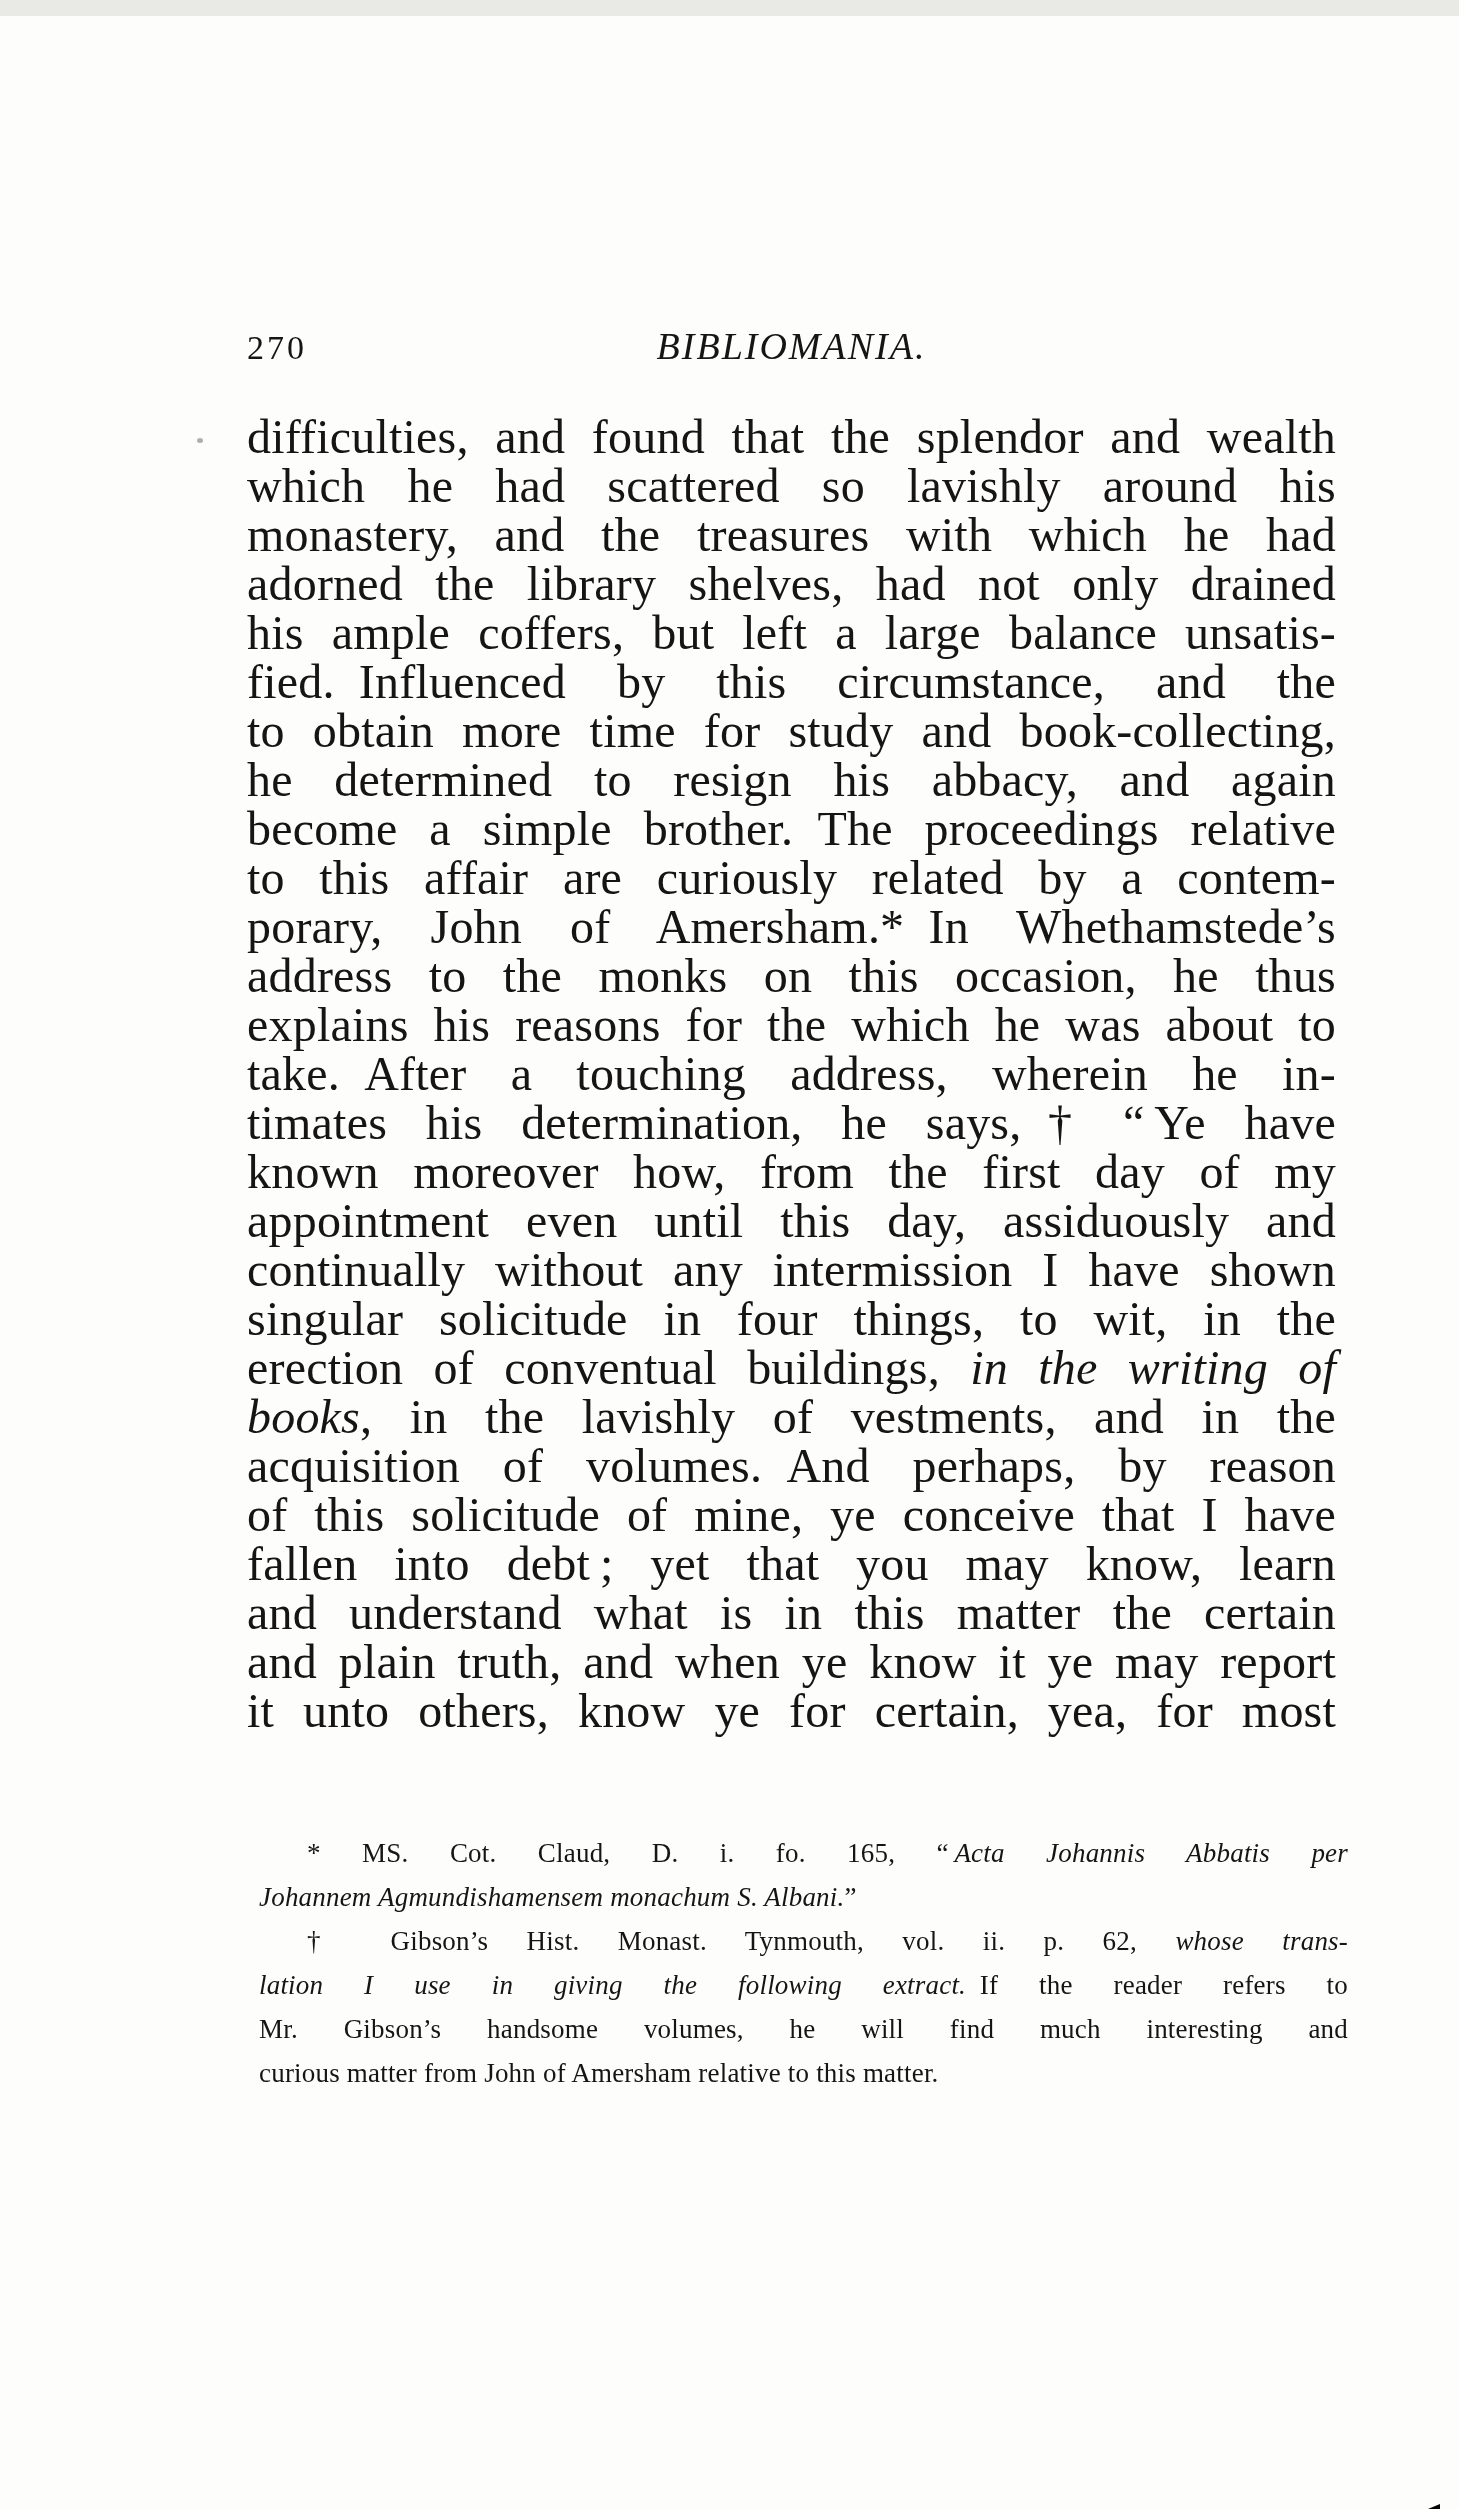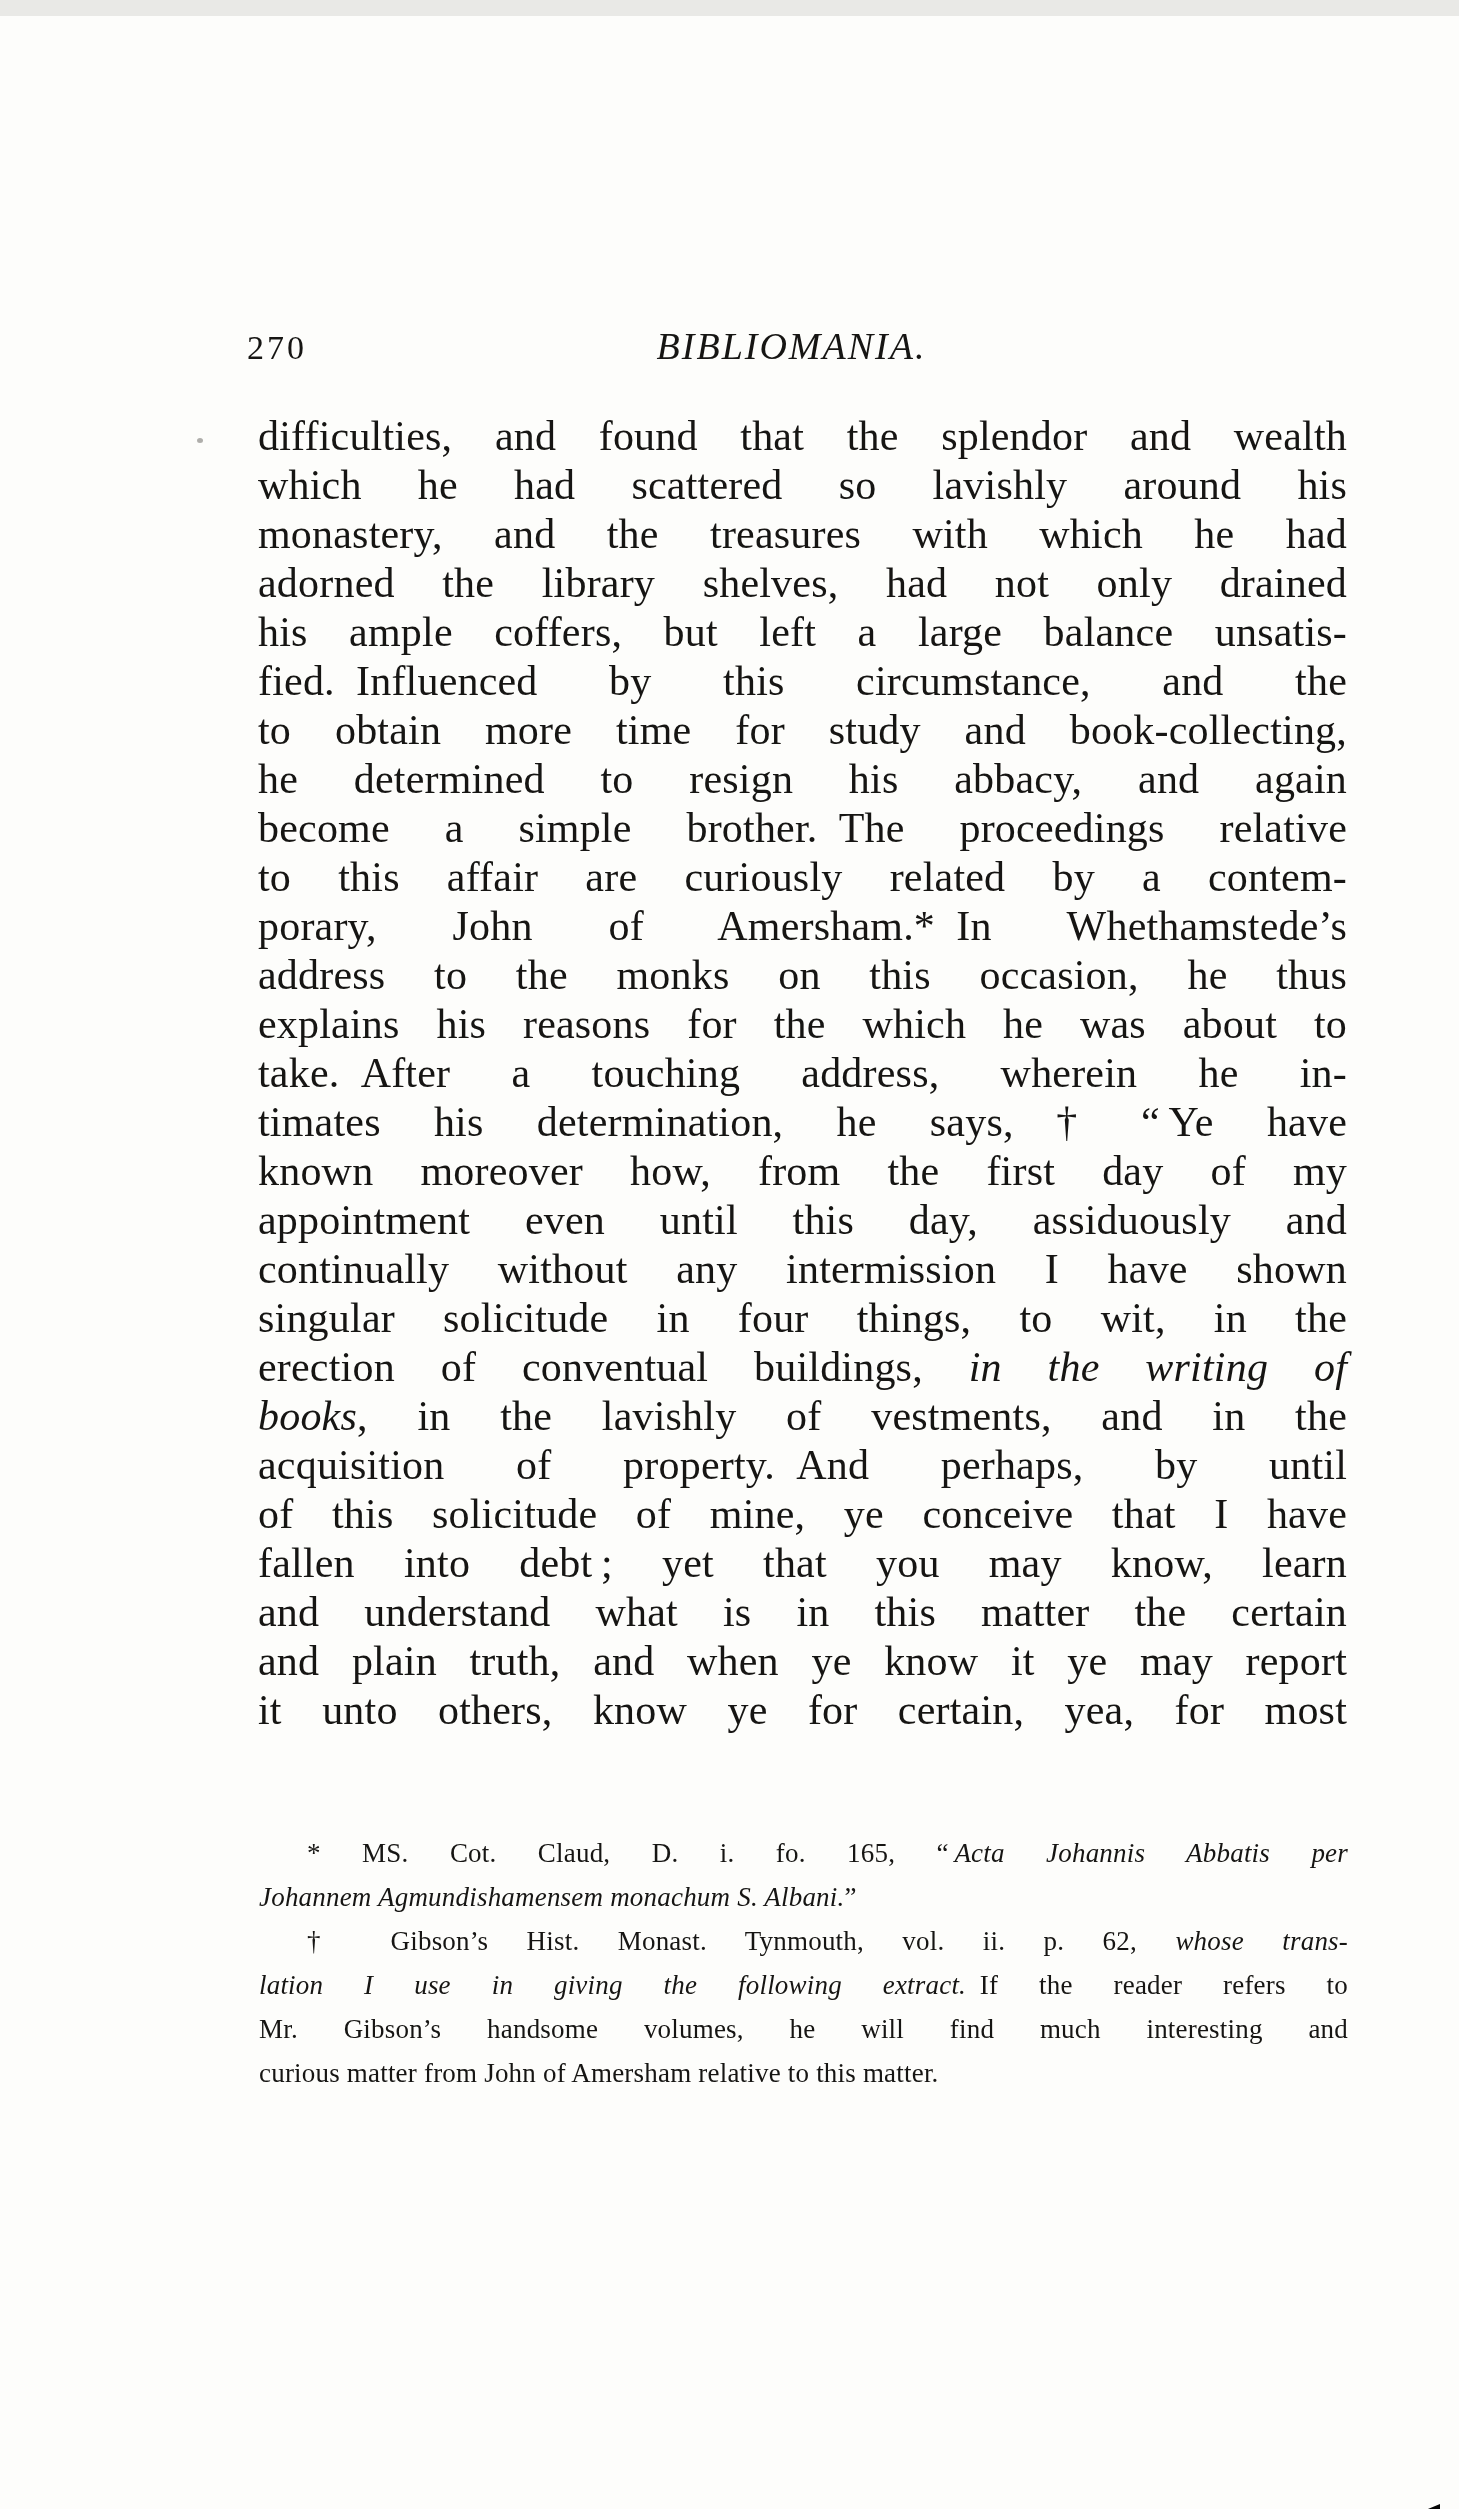--- a/index.html
+++ b/index.html
@@ -19,22 +19,22 @@
     position:absolute; left:0; top:5px;
     font-size:34px; letter-spacing:3px;
   }
   .running-title {
     position:absolute; left:0; top:0; width:100%;
     text-align:center;
     font-style:italic; font-size:38px; letter-spacing:2px;
   }
 
   .body-text {
-    position:absolute; top:396px; left:11px; width:100%;
-    font-size:42px; line-height:49px; letter-spacing:0.2px;
+    position:absolute; top:396px; left:0; width:100%;
+    font-size:48px; line-height:49px; letter-spacing:0.2px;
   }
   .footnote-text {
     position:absolute; top:1815px; left:12px; width:100%;
     font-size:27px; line-height:44px; letter-spacing:0.2px;
   }
   .tline { width:100%; }
   .just { text-align:justify; text-align-last:justify; text-justify:inter-word; }
   .ind { text-indent:48px; }
   .it { font-style:italic; }
   .rm { font-style:normal; }
@@ -80,21 +80,21 @@
         <div class="tline just"><span class="rm">address to the monks on this occasion, he thus</span></div>
         <div class="tline just"><span class="rm">explains his reasons for the which he was about to</span></div>
         <div class="tline just"><span class="rm">take. After a touching address, wherein he in-</span></div>
         <div class="tline just"><span class="rm">timates his determination, he says,† “ Ye have</span></div>
         <div class="tline just"><span class="rm">known moreover how, from the first day of my</span></div>
         <div class="tline just"><span class="rm">appointment even until this day, assiduously and</span></div>
         <div class="tline just"><span class="rm">continually without any intermission I have shown</span></div>
         <div class="tline just"><span class="rm">singular solicitude in four things, to wit, in the</span></div>
         <div class="tline just"><span class="rm">erection of conventual buildings, </span><span class="it">in the writing of</span></div>
         <div class="tline just"><span class="it">books</span><span class="rm">, in the lavishly of vestments, and in the</span></div>
-        <div class="tline just"><span class="rm">acquisition of property. And perhaps, by until</span></div>
+        <div class="tline just"><span class="rm">acquisition of volumes. And perhaps, by reason</span></div>
         <div class="tline just"><span class="rm">of this solicitude of mine, ye conceive that I have</span></div>
         <div class="tline just"><span class="rm">fallen into debt ; yet that you may know, learn</span></div>
         <div class="tline just"><span class="rm">and understand what is in this matter the certain</span></div>
         <div class="tline just"><span class="rm">and plain truth, and when ye know it ye may report</span></div>
         <div class="tline just"><span class="rm">it unto others, know ye for certain, yea, for most</span></div>
       </div>
 
     <div class="footnote-text">
         <div class="tline just ind"><span class="rm">* MS. Cot. Claud, D. i. fo. 165, “ </span><span class="it">Acta Johannis Abbatis per</span></div>
         <div class="tline"><span class="it">Johannem Agmundishamensem monachum S. Albani.</span><span class="rm">”</span></div>

